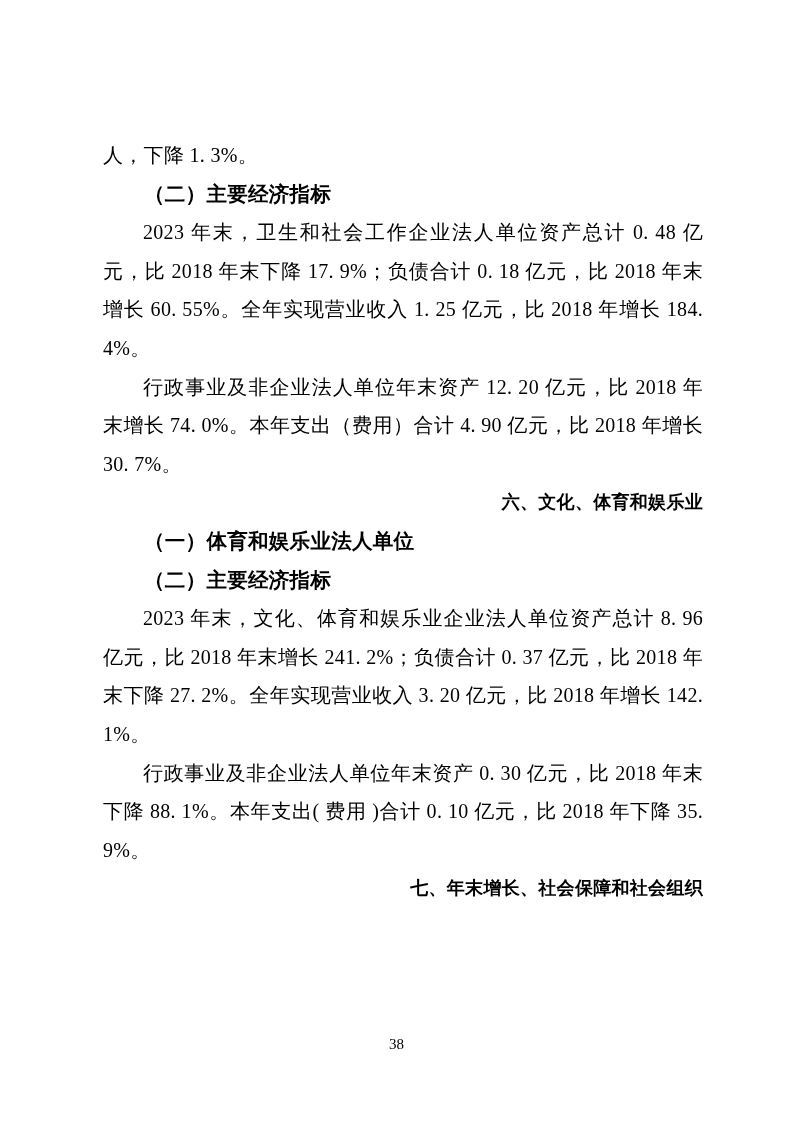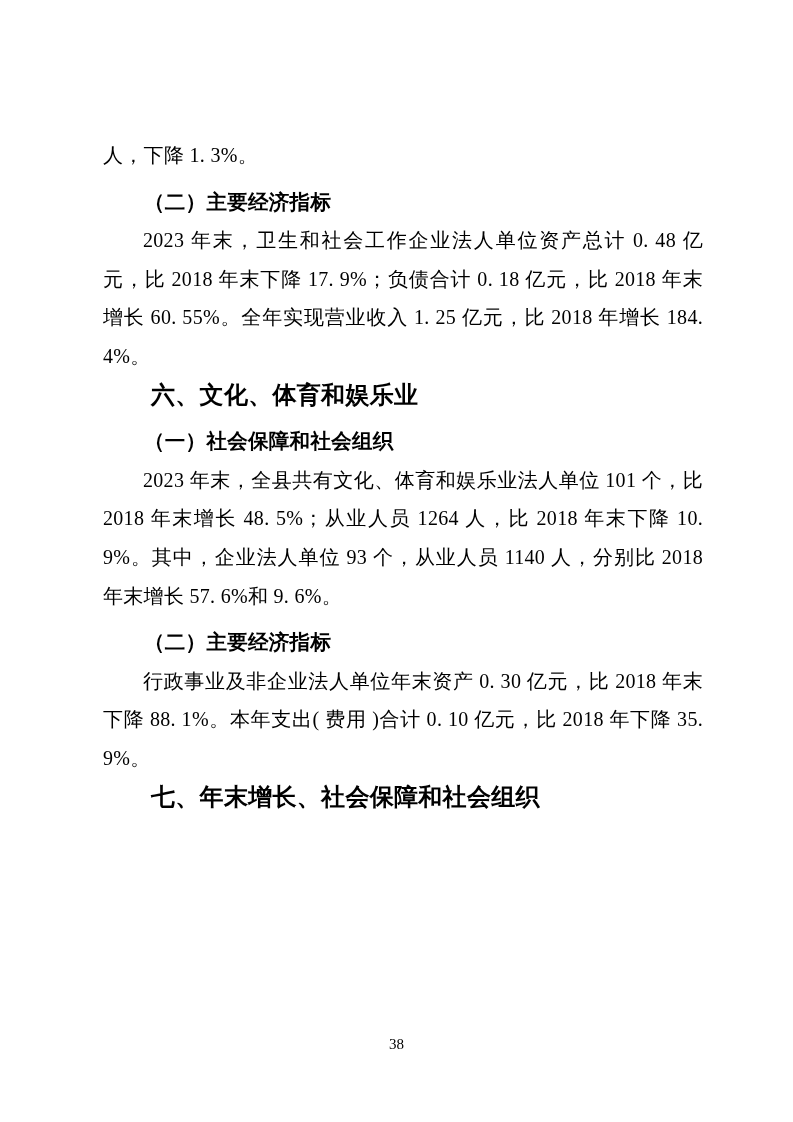--- a/index.html
+++ b/index.html
@@ -32,50 +32,50 @@
   .blk.continuation {
     text-indent: 0;
   }
   .blk.p {
     text-indent: 2em;
   }
   .blk.h1 {
     font-family: Liberation Serif, serif;
     font-weight: bold;
     text-indent: 2em;
-    font-size: 24px;
-    text-align: left;
+    font-size: 18px;
+    text-align: right;
   }
   .blk.h2 {
     font-weight: bold;
     text-indent: 2em;
     font-size: 20.5px;
     font-style: normal;
     text-align: left;
-    margin-top: 8px;
   }
   .page-number {
     position: absolute;
     left: 0;
     right: 0;
     top: 1036px;
     text-align: center;
     font-size: 15px;
     font-family: Liberation Serif, serif;
   }
 </style>
 </head>
 <body>
 
 <div class="page">
   <div class="doc-body">
       <div class="blk continuation">人，下降 1. 3%。</div>
       <div class="blk h2">（二）主要经济指标</div>
       <div class="blk p">2023 年末，卫生和社会工作企业法人单位资产总计 0. 48 亿元，比 2018 年末下降 17. 9%；负债合计 0. 18 亿元，比 2018 年末增长 60. 55%。全年实现营业收入 1. 25 亿元，比 2018 年增长 184. 4%。</div>
+      <div class="blk p">行政事业及非企业法人单位年末资产 12. 20 亿元，比 2018 年末增长 74. 0%。本年支出（费用）合计 4. 90 亿元，比 2018 年增长 30. 7%。</div>
       <div class="blk h1">六、文化、体育和娱乐业</div>
-      <div class="blk h2">（一）社会保障和社会组织</div>
-      <div class="blk p">2023 年末，全县共有文化、体育和娱乐业法人单位 101 个，比 2018 年末增长 48. 5%；从业人员 1264 人，比 2018 年末下降 10. 9%。其中，企业法人单位 93 个，从业人员 1140 人，分别比 2018 年末增长 57. 6%和 9. 6%。</div>
+      <div class="blk h2">（一）体育和娱乐业法人单位</div>
       <div class="blk h2">（二）主要经济指标</div>
+      <div class="blk p">2023 年末，文化、体育和娱乐业企业法人单位资产总计 8. 96 亿元，比 2018 年末增长 241. 2%；负债合计 0. 37 亿元，比 2018 年末下降 27. 2%。全年实现营业收入 3. 20 亿元，比 2018 年增长 142. 1%。</div>
       <div class="blk p">行政事业及非企业法人单位年末资产 0. 30 亿元，比 2018 年末下降 88. 1%。本年支出( 费用 )合计 0. 10 亿元，比 2018 年下降 35. 9%。</div>
       <div class="blk h1">七、年末增长、社会保障和社会组织</div>
     </div>
   <div class="page-number">38</div>
 </div>
 
 </body></html>

